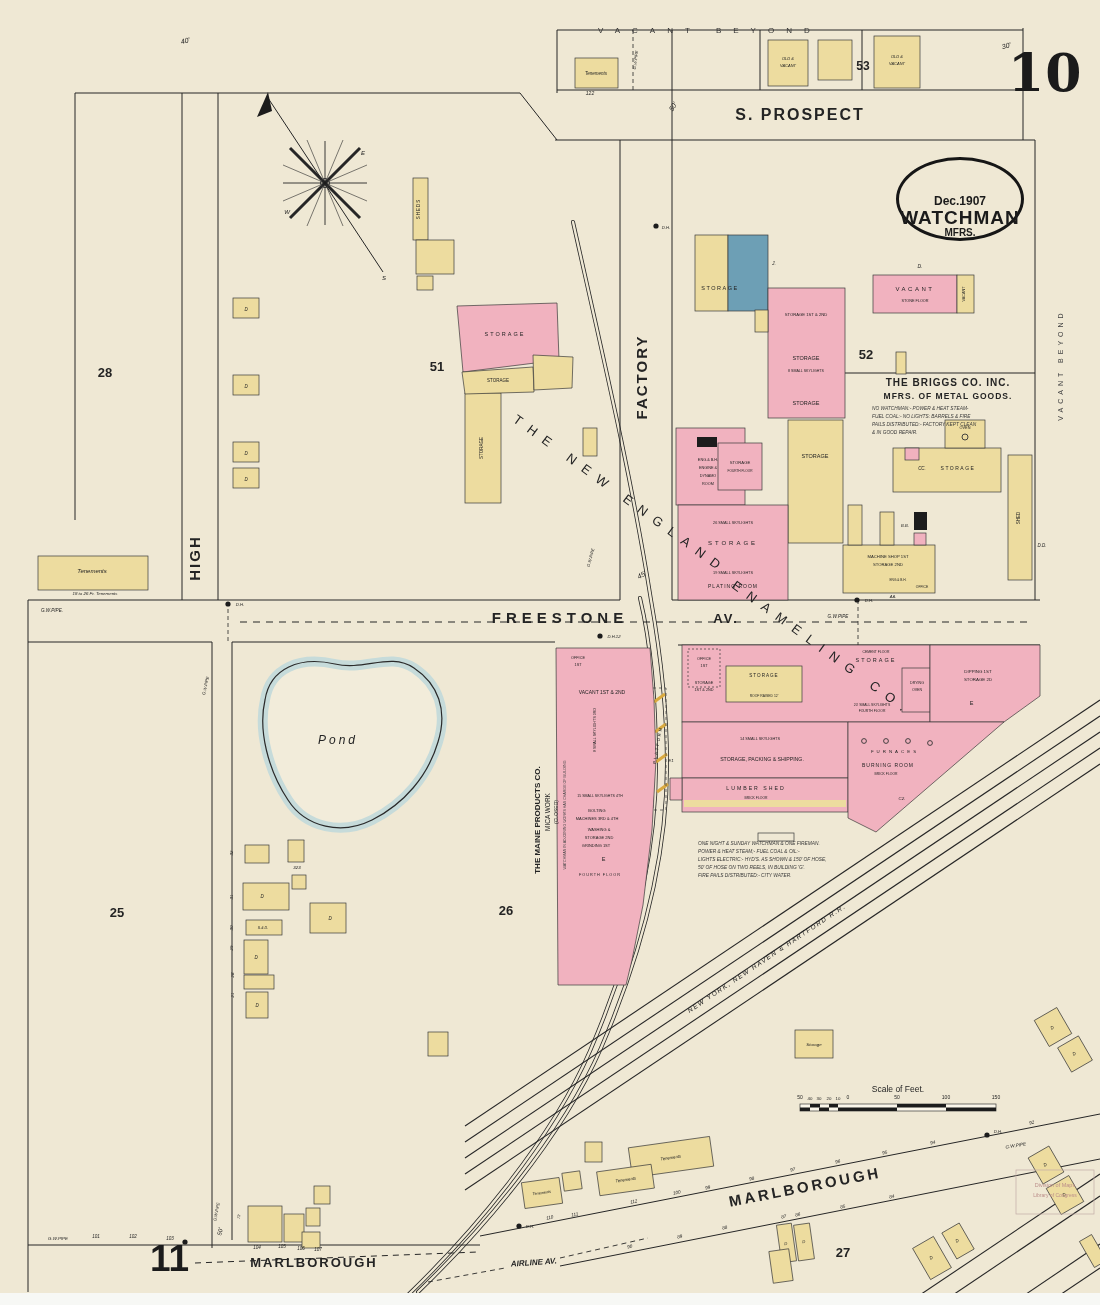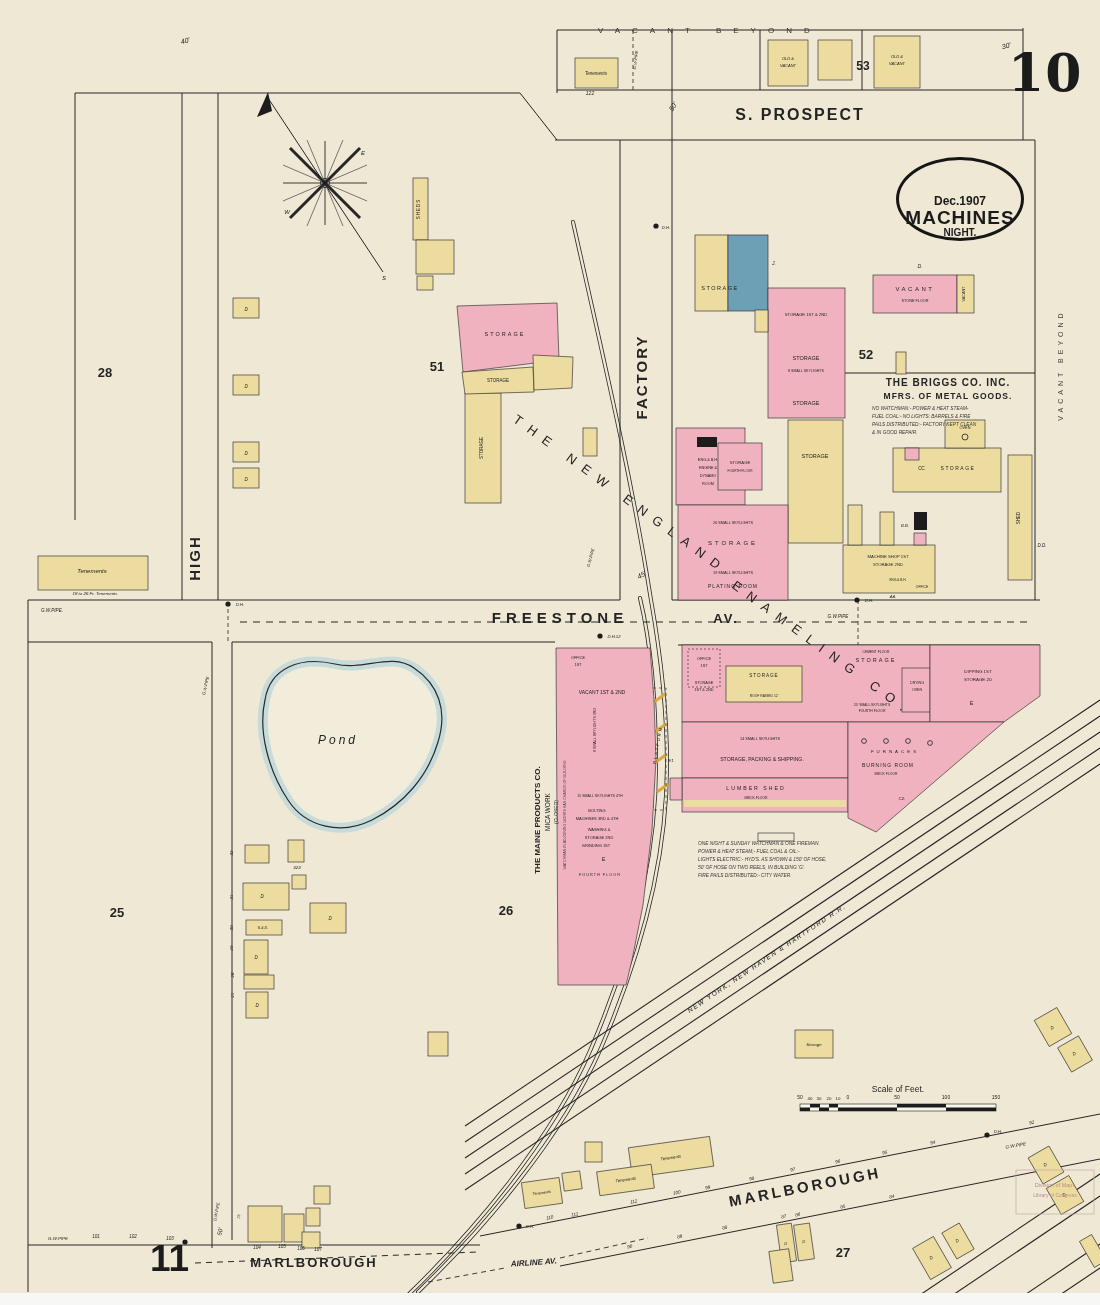--- a/index.html
+++ b/index.html
@@ -420,16 +420,16 @@
       <text x="946" y="1099" font-size="5" fill="#242424" text-anchor="middle" font-weight="400" font-style="normal" letter-spacing="0" font-family="&quot;Liberation Sans&quot;, sans-serif">100</text>
       <text x="996" y="1099" font-size="5" fill="#242424" text-anchor="middle" font-weight="400" font-style="normal" letter-spacing="0" font-family="&quot;Liberation Sans&quot;, sans-serif">150</text>
       <text x="1055" y="1187" font-size="5.5" fill="#bb8e8a" text-anchor="middle" font-weight="400" font-style="normal" letter-spacing="0" font-family="&quot;Liberation Sans&quot;, sans-serif">Division of Maps</text>
       <text x="1055" y="1197" font-size="5" fill="#bb8e8a" text-anchor="middle" font-weight="400" font-style="normal" letter-spacing="0" font-family="&quot;Liberation Sans&quot;, sans-serif">Library of Congress</text>
     </svg>
 
   <div class="overlay" id="page-number">10</div>
   <div class="overlay" id="adjacent-sheet">11</div>
   <div class="overlay" id="stamp">
     <div class="s-date">Dec.1907</div>
-    <div class="s-city">MACHINES</div>
-    <div class="s-state">NIGHT.</div>
+    <div class="s-city">WATCHMAN</div>
+    <div class="s-state">MFRS.</div>
   </div>
 </div>
 
 </body></html>

